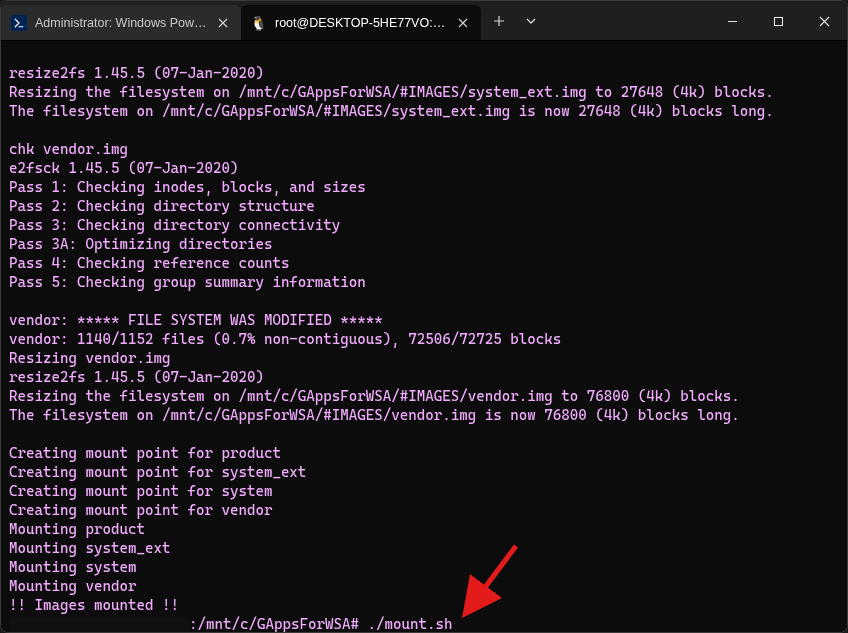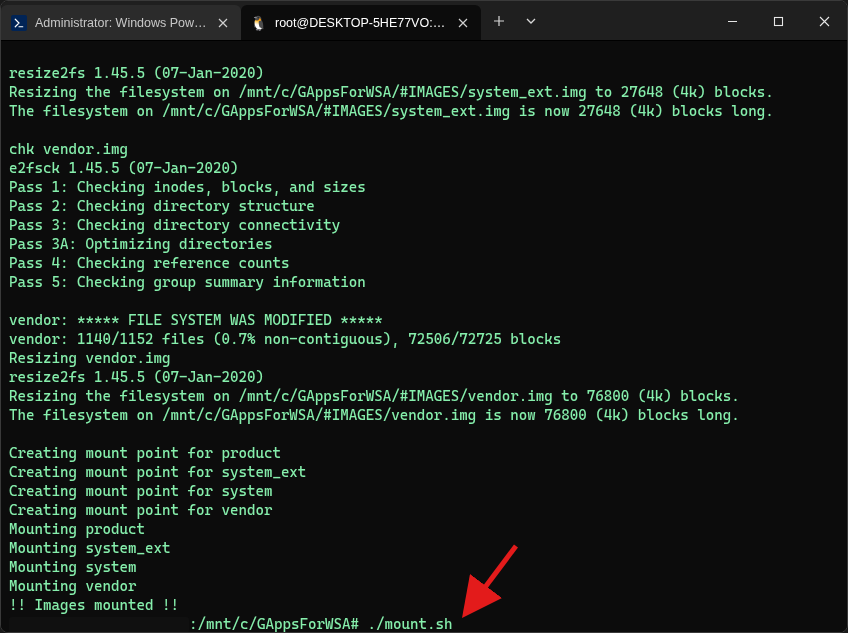--- a/index.html
+++ b/index.html
@@ -28,21 +28,21 @@
   .tab .close { width:16px; height:16px; display:flex; align-items:center; justify-content:center; color:#d0d0d0; font-size:13px; border-radius:3px; flex:0 0 16px;}
   .tabbar-right { display:flex; align-items:center; }
   .tbtn { width:36px; height:40px; display:flex; align-items:center; justify-content:center; color:#d8d8d8; font-size:14px; cursor:pointer;}
   .spacer{ flex:1; }
   .winbtns{ display:flex;}
   .winbtn{ width:46px; height:40px; display:flex; align-items:center; justify-content:center; color:#e6e6e6; cursor:pointer;}
   .ps-icon{ width:16px; height:16px; background:#012456; border-radius:2px; display:flex; align-items:center; justify-content:center;}
   .ps-icon svg{ width:12px; height:12px;}
   .tux-icon{ font-size:14px; line-height:1;}
   .terminal {
-    flex:1; background:#0c0c0c; color:#86efac; padding:4px 8px 8px 8px;
+    flex:1; background:#0c0c0c; color:#f0abfc; padding:4px 8px 8px 8px;
     font-family: "Cascadia Mono","Consolas",monospace; font-size:14.5px; line-height:19px;
     white-space: pre; overflow:hidden; position:relative;
   }
   .prompt-line{ display:flex; align-items:center;}
   .redact{ display:inline-block; width:180px; height:16px; background:#101010; border-radius:3px; vertical-align:middle;}
   .arrow-overlay{ position:absolute; pointer-events:none; }
 </style>
 </head>
 <body>
 

